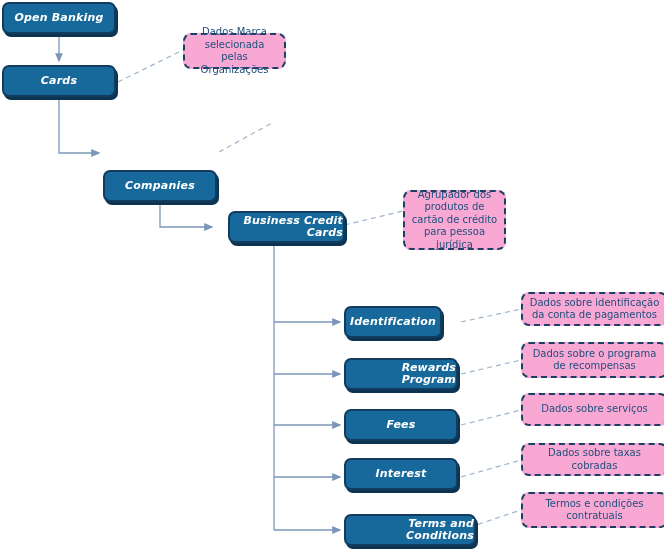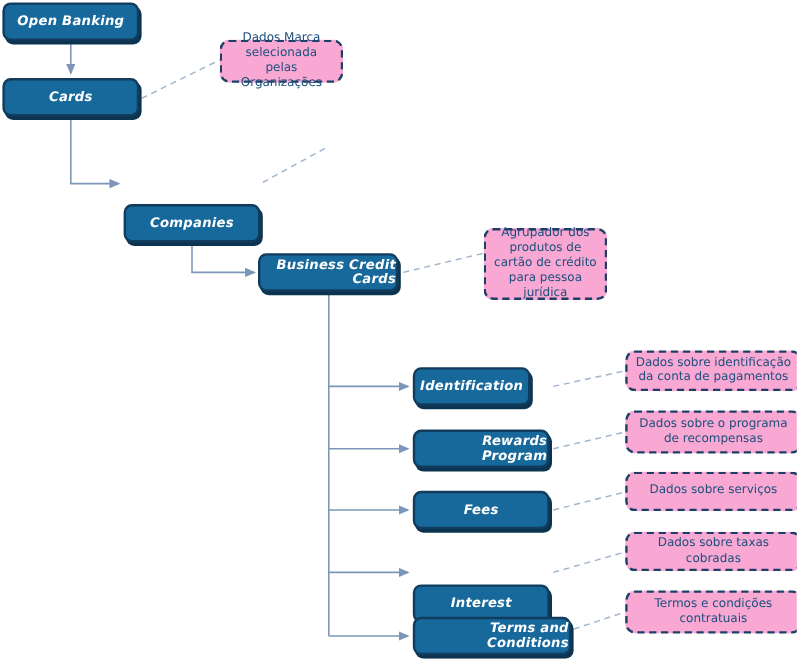--- a/index.html
+++ b/index.html
@@ -81,25 +81,25 @@
       <path d="M461,374 L521,360"></path>
       <path d="M461,425 L521,410"></path>
       <path d="M461,477 L521,460"></path>
       <path d="M461,530 L521,510"></path>
     </g>
   </svg>
 
   <div class="node" style="left:2px;top:2px;width:114px;height:32px;">Open Banking</div>
   <div class="node" style="left:2px;top:65px;width:114px;height:32px;">Cards</div>
   <div class="node" style="left:103px;top:137px;width:114px;height:32px;margin-top:33px;">Companies</div>
-  <div class="node" style="left:215px;top:211px;width:117px;height:32px;">Business Credit Cards</div>
+  <div class="node" style="left:228px;top:211px;width:117px;height:32px;">Business Credit Cards</div>
   <div class="node" style="left:344px;top:306px;width:98px;height:32px;">Identification</div>
   <div class="node" style="left:344px;top:358px;width:114px;height:32px;">Rewards Program</div>
   <div class="node" style="left:344px;top:409px;width:114px;height:32px;">Fees</div>
-  <div class="node" style="left:344px;top:487px;width:114px;height:32px;">Interest</div>
+  <div class="node" style="left:344px;top:458px;width:114px;height:32px;">Interest</div>
   <div class="node" style="left:344px;top:514px;width:132px;height:32px;">Terms and Conditions</div>
 
   <div class="note" style="left:183px;top:33px;width:103px;height:36px;">Dados Marca selecionada pelas Organizações</div>
   <div class="note" style="left:403px;top:190px;width:103px;height:60px;">Agrupador dos produtos de cartão de crédito para pessoa jurídica</div>
   <div class="note" style="left:521px;top:292px;width:147px;height:34px;">Dados sobre identificação da conta de pagamentos</div>
   <div class="note" style="left:521px;top:342px;width:147px;height:36px;">Dados sobre o programa de recompensas</div>
   <div class="note" style="left:521px;top:393px;width:147px;height:33px;">Dados sobre serviços</div>
   <div class="note" style="left:521px;top:443px;width:147px;height:33px;">Dados sobre taxas cobradas</div>
   <div class="note" style="left:521px;top:492px;width:147px;height:36px;">Termos e condições contratuais</div>
 

